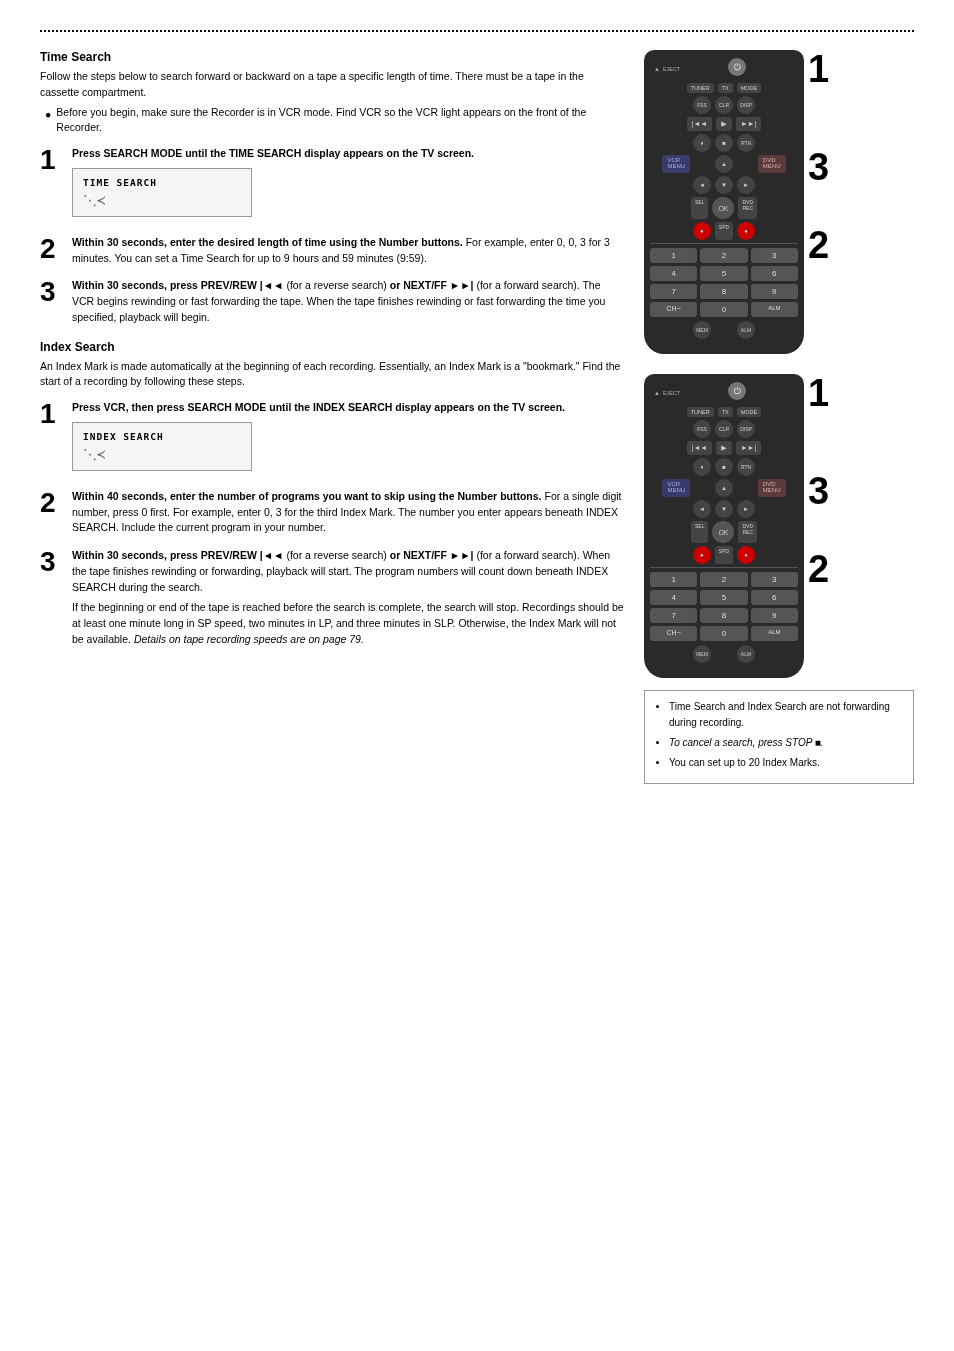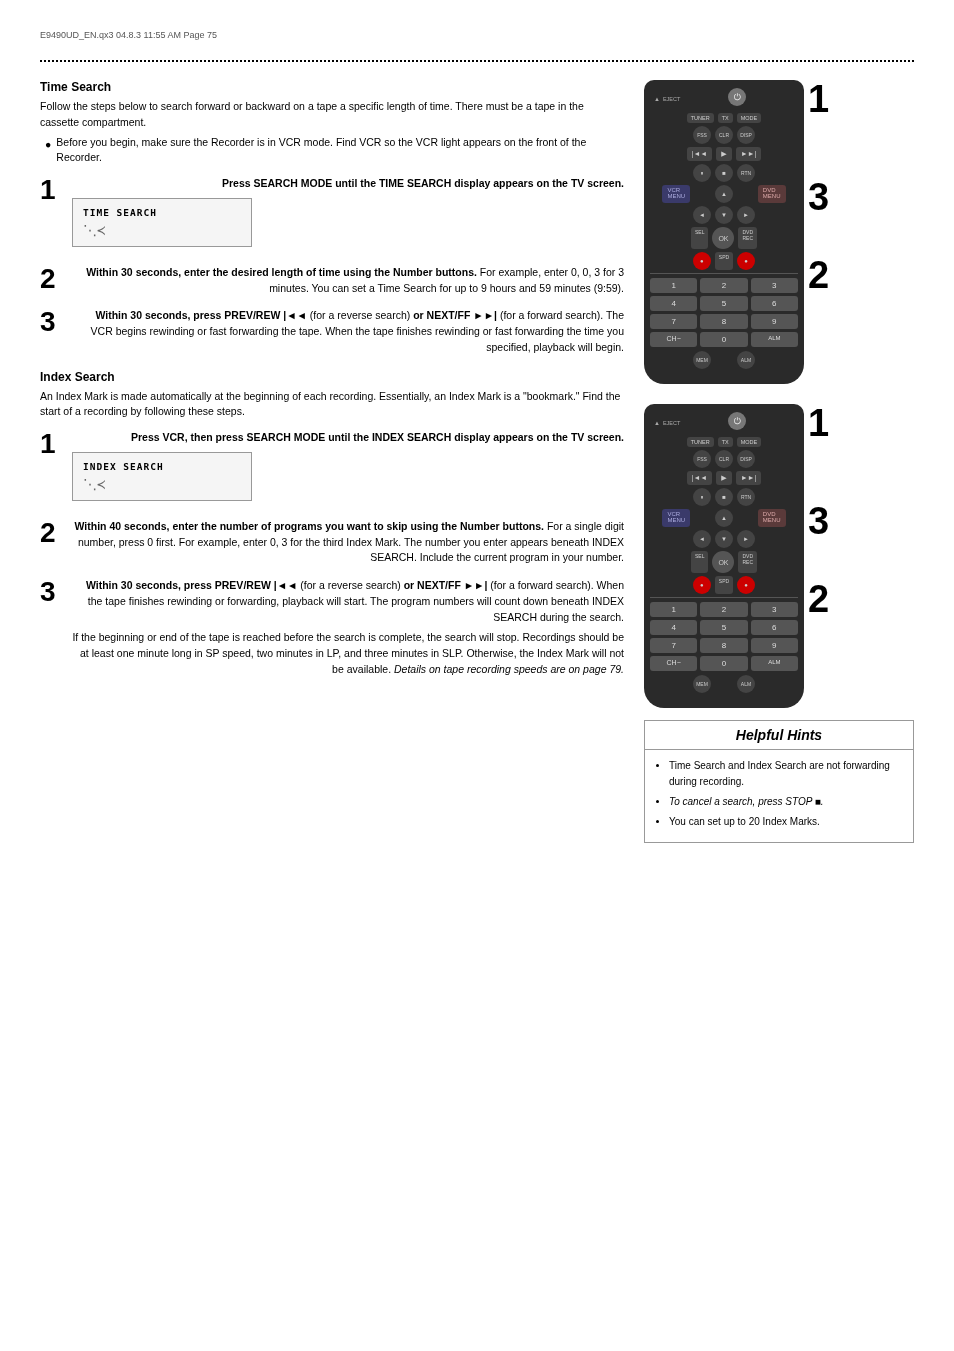--- a/index.html
+++ b/index.html
@@ -85,21 +85,20 @@
       line-height: 1;
       flex-shrink: 0;
       width: 22px;
     }
     .step-content {
       flex: 1;
     }
     .step-content p {
       font-size: 10.5px;
       line-height: 1.5;
-      text-align: right;
     }
     .step-content strong {
       font-weight: bold;
     }
     .screen-box {
       border: 1px solid #999;
       background: #f5f5f5;
       padding: 8px 10px;
       margin: 6px 0;
       width: 180px;
@@ -255,21 +254,20 @@
     }
     .section-gap {
       margin-top: 14px;
     }
   </style>
 </head>
 <body>
 
 <div class="page">
 
-  <div class="meta-line">E9490UD_EN.qx3  04.8.3  11:55 AM  Page 75</div>
 
   <hr class="dotted-rule">
 
   <div class="main-layout">
 
     <div class="left-col">
 
       <div class="section">
         <div class="section-title">Time Search</div>
         <div class="section-text">Follow the steps below to search forward or backward on a tape a specific length of time. There must be a tape in the cassette compartment.</div>
@@ -514,21 +512,20 @@
           </div>
 
           <div style="display:flex;flex-direction:column;justify-content:space-between;height:100%;padding-left:4px;">
             <div style="font-size:38px;font-weight:bold;line-height:1;">1</div>
             <div style="font-size:38px;font-weight:bold;line-height:1;margin-top:60px;">3</div>
             <div style="font-size:38px;font-weight:bold;line-height:1;margin-top:40px;">2</div>
           </div>
         </div>
 
         <div class="hints-box" style="margin-top:12px;">
-          <div class="hints-title">Helpful Hints</div>
           <div class="hints-content">
             <ul>
               <li>Time Search and Index Search are not forwarding during recording.</li>
               <li><em>To cancel a search, press STOP ■.</em></li>
               <li>You can set up to 20 Index Marks.</li>
             </ul>
           </div>
         </div>
       </div>
 

